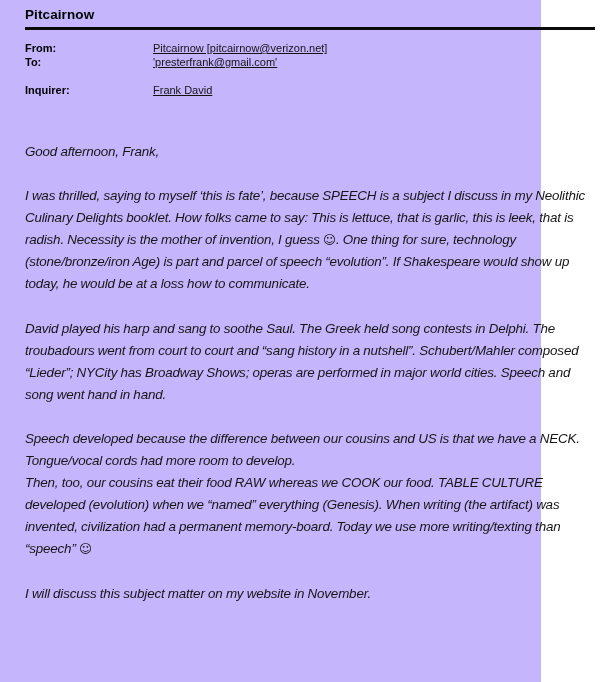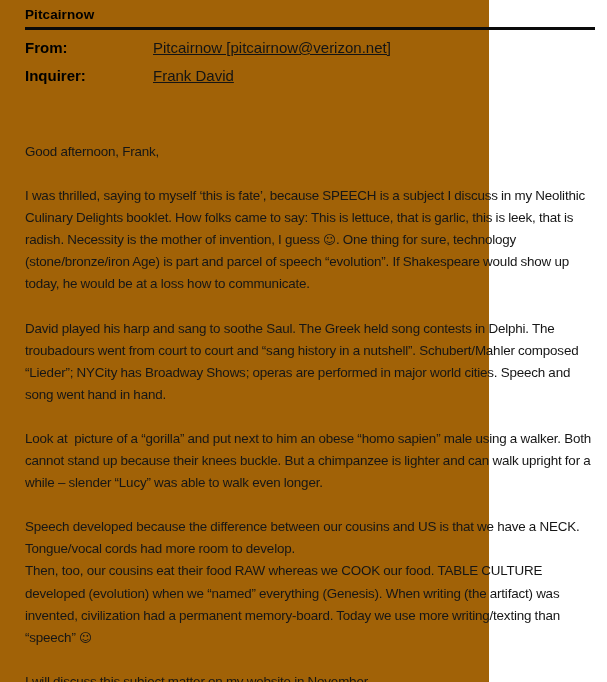--- a/index.html
+++ b/index.html
@@ -12,23 +12,23 @@
     width: 607px;
     height: 682px;
     overflow: hidden;
     font-family: "Liberation Sans", sans-serif;
     color: #1a1a1a;
     -webkit-font-smoothing: antialiased;
   }
 
   .page {
     position: relative;
-    width: 489px;
+    width: 541px;
     height: 682px;
-    background: #a16207;
+    background: #c4b5fd;
     box-sizing: border-box;
   }
 
   
   .mail-header {
     position: absolute;
     left: 25px;
     top: 6px;
     width: 570px;
   }
@@ -53,21 +53,21 @@
   .header-fields {
     margin-top: 11px;
     border-collapse: collapse;
     border-spacing: 0;
     width: 570px;
   }
   .header-fields td {
     padding: 0;
     vertical-align: top;
     font-family: "Liberation Sans", sans-serif;
-    font-size: 15px;
+    font-size: 11px;
     line-height: 14.2px;
     color: #141414;
   }
   .header-fields td.lbl {
     font-weight: bold;
     width: 128px;
     white-space: nowrap;
     color: #000000;
   }
   .header-fields td.val {
@@ -89,20 +89,21 @@
     font-size: 13.4px;
     line-height: 22.1px;
     color: #161616;
     letter-spacing: -0.18px;
   }
 
   .mail-body p {
     margin: 0 0 22px 0;
     white-space: pre-wrap;
     word-spacing: -0.2px;
+    font-style: italic;
   }
   .mail-body p:last-child {
     margin-bottom: 0;
   }
 
   .emoji {
     font-family: "DejaVu Sans", sans-serif;
     font-size: 12.5px;
     line-height: 1;
   }
@@ -115,37 +116,40 @@
   <div class="mail-header">
     <div class="mail-title">Pitcairnow</div>
     <div class="title-rule"></div>
 
     <table class="header-fields">
       <tbody>
         <tr>
           <td class="lbl">From:</td>
           <td class="val">Pitcairnow [pitcairnow@verizon.net]</td>
         </tr>
+        <tr>
+          <td class="lbl">To:</td>
+          <td class="val">'presterfrank@gmail.com'</td>
+        </tr>
         <tr class="contacts-row">
           <td class="lbl">Inquirer:</td>
           <td class="val">Frank David</td>
         </tr>
       </tbody>
     </table>
   </div>
 
   <div class="mail-body">
 
     <p>Good afternoon, Frank,</p>
 
     <p><span>I was thrilled, saying to myself ‘this is fate’, because SPEECH is a subject I discuss in my Neolithic Culinary Delights booklet. How folks came to say: This is lettuce, that is garlic, this is leek, that is radish. Necessity is the mother of invention, I guess </span><span class="emoji">☺</span><span>. One thing for sure, technology (stone/bronze/iron Age) is part and parcel of speech “evolution”. If Shakespeare would show up today, he would be at a loss how to communicate.</span></p>
 
     <p>David played his harp and sang to soothe Saul. The Greek held song contests in Delphi. The troubadours went from court to court and “sang history in a nutshell”. Schubert/Mahler composed “Lieder”; NYCity has Broadway Shows; operas are performed in major world cities. Speech and song went hand in hand.</p>
 
-    <p>Look at  picture of a “gorilla” and put next to him an obese “homo sapien” male using a walker. Both cannot stand up because their knees buckle. But a chimpanzee is lighter and can walk upright for a while – slender “Lucy” was able to walk even longer.</p>
 
     <p><span>Speech developed because the difference between our cousins and US is that we have a NECK.
 Tongue/vocal cords had more room to develop.
 Then, too, our cousins eat their food RAW whereas we COOK our food. TABLE CULTURE developed (evolution) when we “named” everything (Genesis). When writing (the artifact) was invented, civilization had a permanent memory-board. Today we use more writing/texting than “speech” </span><span class="emoji">☺</span></p>
 
     <p>I will discuss this subject matter on my website in November.</p>
 
   </div>
 
 </div>

